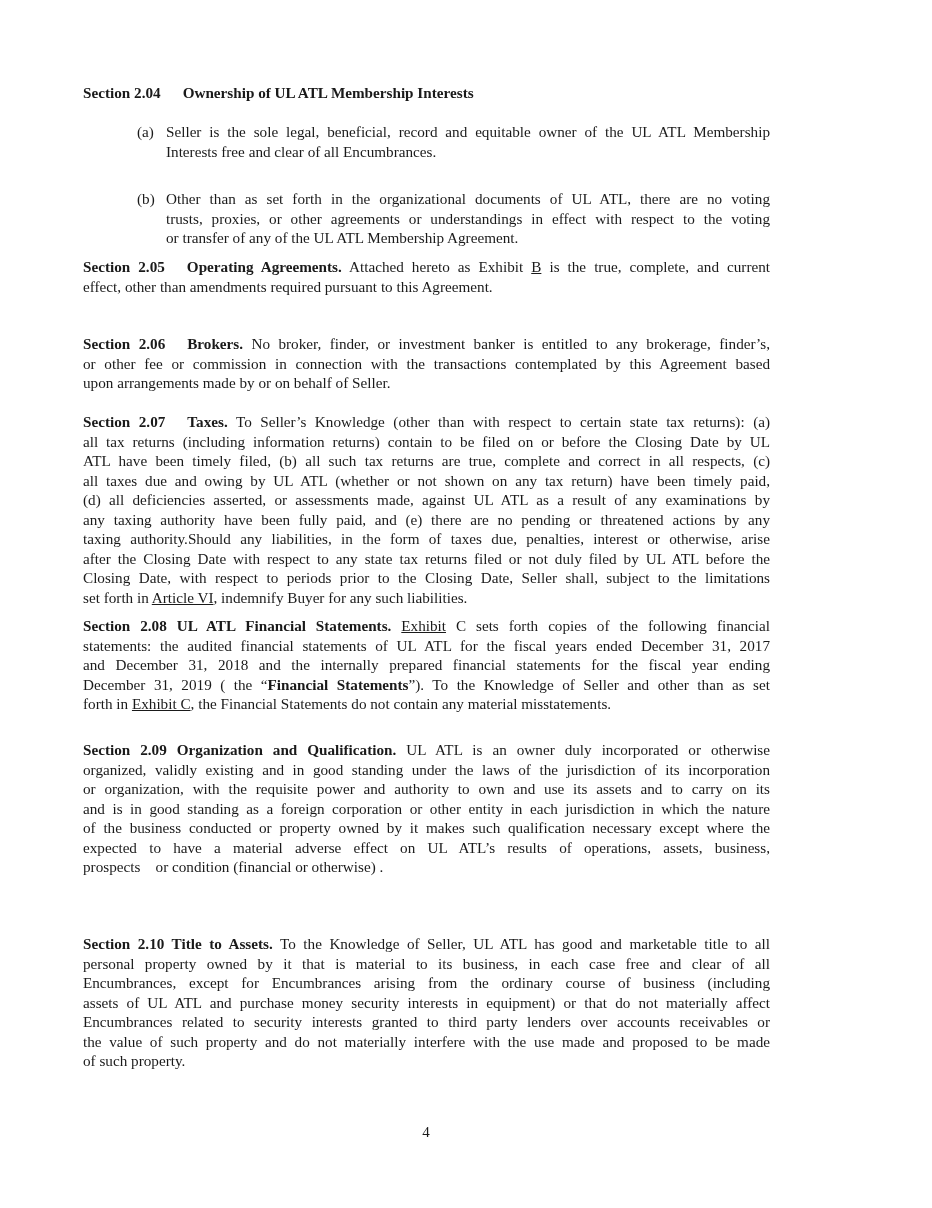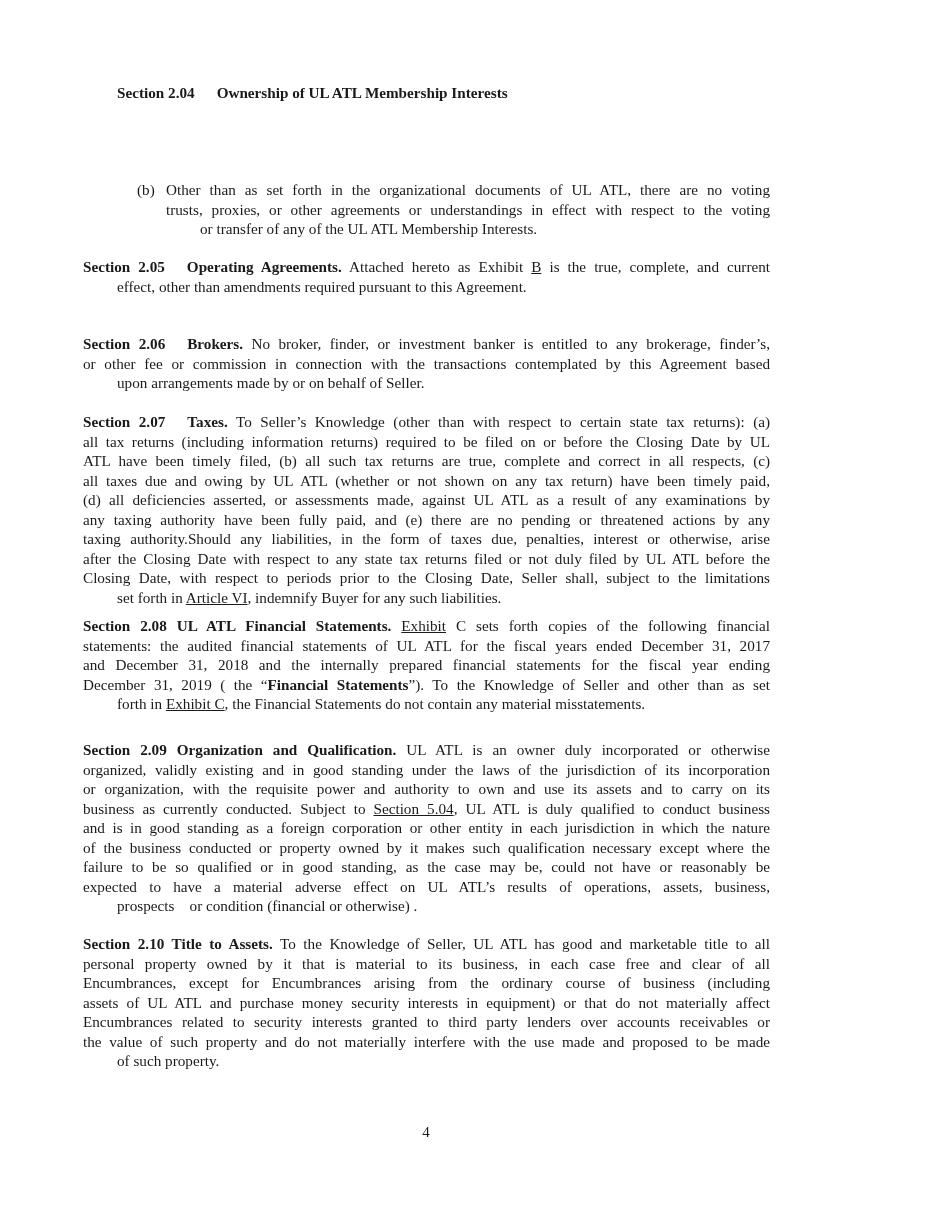--- a/index.html
+++ b/index.html
@@ -7,21 +7,21 @@
     width: 932px; height: 1208px; position: relative; overflow: hidden;
     font-family: "Liberation Serif", "DejaVu Serif", serif;
     color: #1a1a1a; font-size: 15.2px;
   }
   .page { position: absolute; left: 0; top: 0; width: 932px; height: 1208px; }
   .block { position: absolute; left: 83px; width: 687px; }
   .line {
     height: 19.5px; line-height: 19.5px; white-space: nowrap;
     text-align: justify; text-align-last: justify;
   }
-  .line.last { text-align-last: left; margin-left: 34px; }
+  .line.last { text-align-last: left; }
   .sub { left: 137px; width: 633px; }
   .sub .line.indent { padding-left: 29px; }
   .b { font-weight: bold; }
   .u { text-decoration: underline; }
   .gap { display: inline-block; width: 22px; }
   .num { display: inline-block; width: 29px; }
   .pagenum {
     position: absolute; left: 0; width: 852px; top: 1124px;
     text-align: center; font-size: 15px;
   }
@@ -30,25 +30,29 @@
 <body>
 
 <div class="page">
 
   <div class="block" style="top:83px;">
     <div class="line last b">
       <span>Section 2.04</span><span class="gap"></span><span>Ownership of UL ATL Membership Interests</span>
     </div>
   </div>
 
+  <div class="block sub" style="top:122px;">
+    <div class="line"><span class="num">(a)</span><span>Seller is the sole legal, beneficial, record and equitable owner of the UL ATL Membership</span></div>
+    <div class="line last indent">Interests free and clear of all Encumbrances.</div>
+  </div>
 
-  <div class="block sub" style="top:180px;">
+  <div class="block sub" style="top:189px;">
     <div class="line"><span class="num">(b)</span><span>Other than as set forth in the organizational documents of UL ATL, there are no voting</span></div>
     <div class="line indent">trusts, proxies, or other agreements or understandings in effect with respect to the voting</div>
-    <div class="line last indent">or transfer of any of the UL ATL Membership Interests.</div>
+    <div class="line last indent">or transfer of any of the UL ATL Membership Agreement.</div>
   </div>
 
   <div class="block" style="top:257px;">
     <div class="line">
       <span class="b">Section 2.05</span><span class="gap"></span><span class="b">Operating Agreements.</span>
       <span>Attached hereto as Exhibit</span>
       <span class="u">B</span>
       <span>is the true, complete, and current</span>
     </div>
     <div class="line last">effect, other than amendments required pursuant to this Agreement.</div>
@@ -61,21 +65,21 @@
     </div>
     <div class="line">or other fee or commission in connection with the transactions contemplated by this Agreement based</div>
     <div class="line last">upon arrangements made by or on behalf of Seller.</div>
   </div>
 
   <div class="block" style="top:412px;">
     <div class="line">
       <span class="b">Section 2.07</span><span class="gap"></span><span class="b">Taxes.</span>
       <span>To Seller’s Knowledge (other than with respect to certain state tax returns): (a)</span>
     </div>
-    <div class="line">all tax returns (including information returns) required to be filed on or before the Closing Date by UL</div>
+    <div class="line">all tax returns (including information returns) contain to be filed on or before the Closing Date by UL</div>
     <div class="line">ATL have been timely filed, (b) all such tax returns are true, complete and correct in all respects, (c)</div>
     <div class="line">all taxes due and owing by UL ATL (whether or not shown on any tax return) have been timely paid,</div>
     <div class="line">(d) all deficiencies asserted, or assessments made, against UL ATL as a result of any examinations by</div>
     <div class="line">any taxing authority have been fully paid, and (e) there are no pending or threatened actions by any</div>
     <div class="line">taxing authority.Should any liabilities, in the form of taxes due, penalties, interest or otherwise, arise</div>
     <div class="line">after the Closing Date with respect to any state tax returns filed or not duly filed by UL ATL before the</div>
     <div class="line">Closing Date, with respect to periods prior to the Closing Date, Seller shall, subject to the limitations</div>
     <div class="line last"><span>set forth in</span> <span class="u">Article VI</span><span>, indemnify Buyer for any such liabilities.</span></div>
   </div>
 
@@ -91,24 +95,22 @@
     <div class="line last"><span>forth in</span> <span class="u">Exhibit C</span><span>, the Financial Statements do not contain any material misstatements.</span></div>
   </div>
 
   <div class="block" style="top:740px;">
     <div class="line">
       <span class="b">Section 2.09 Organization and Qualification.</span>
       <span>UL ATL is an owner duly incorporated or otherwise</span>
     </div>
     <div class="line">organized, validly existing and in good standing under the laws of the jurisdiction of its incorporation</div>
     <div class="line">or organization, with the requisite power and authority to own and use its assets and to carry on its</div>
-    <div class="line"><span>business as currently conducted. Subject to</span> <span class="u">Section 5.04</span><span>, UL ATL is duly qualified to conduct business</span></div>
     <div class="line">and is in good standing as a foreign corporation or other entity in each jurisdiction in which the nature</div>
     <div class="line">of the business conducted or property owned by it makes such qualification necessary except where the</div>
-    <div class="line">failure to be so qualified or in good standing, as the case may be, could not have or reasonably be</div>
     <div class="line">expected to have a material adverse effect on UL ATL’s results of operations, assets, business,</div>
     <div class="line last">prospects&nbsp;&nbsp;&nbsp;&nbsp;or condition (financial or otherwise) .</div>
   </div>
 
   <div class="block" style="top:934px;">
     <div class="line">
       <span class="b">Section 2.10 Title to Assets.</span>
       <span>To the Knowledge of Seller, UL ATL has good and marketable title to all</span>
     </div>
     <div class="line">personal property owned by it that is material to its business, in each case free and clear of all</div>

